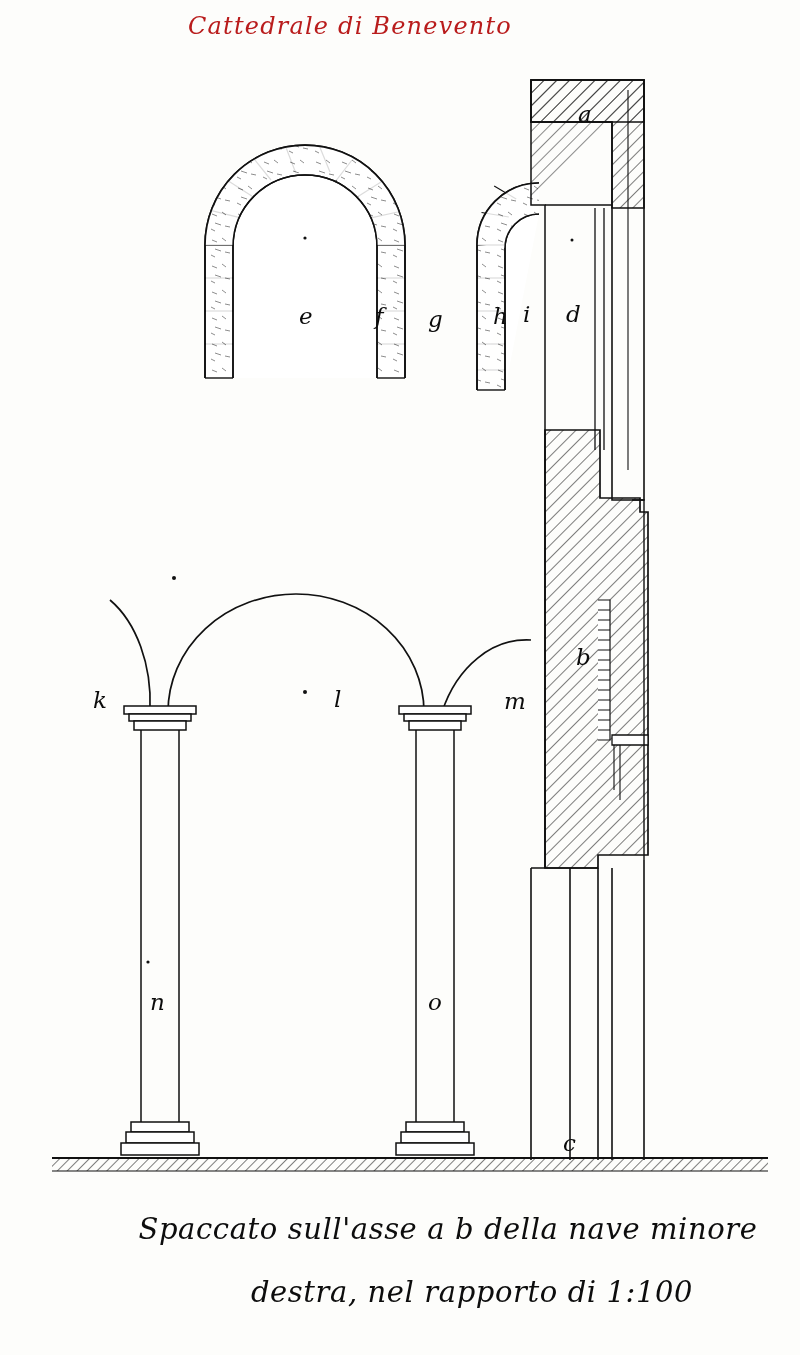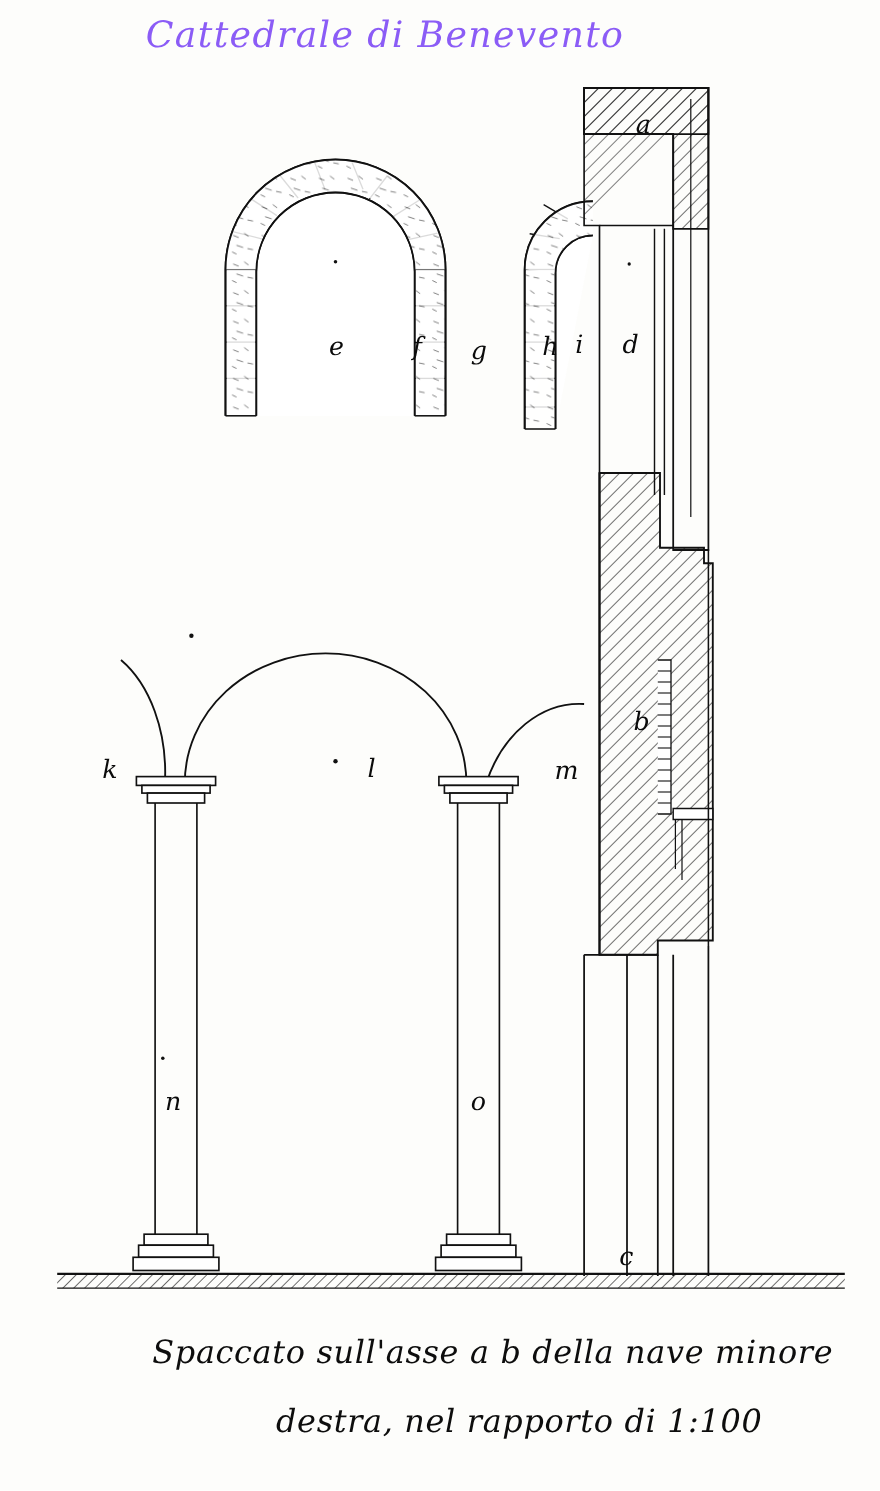--- a/index.html
+++ b/index.html
@@ -17,23 +17,23 @@
     color: #111111;
   }
   .title {
     position: absolute;
     left: 0;
     top: 12px;
     width: 700px;
     text-align: center;
     font-family: "DejaVu Serif", serif;
     font-style: italic;
-    font-size: 33px;
+    font-size: 24px;
     letter-spacing: 1.2px;
-    color: #8b5cf6;
+    color: #b91c1c;
   }
   .caption {
     position: absolute;
     left: 0;
     width: 800px;
     text-align: center;
     font-family: "DejaVu Serif", serif;
     font-style: italic;
     font-size: 29px;
     letter-spacing: 0.6px;

